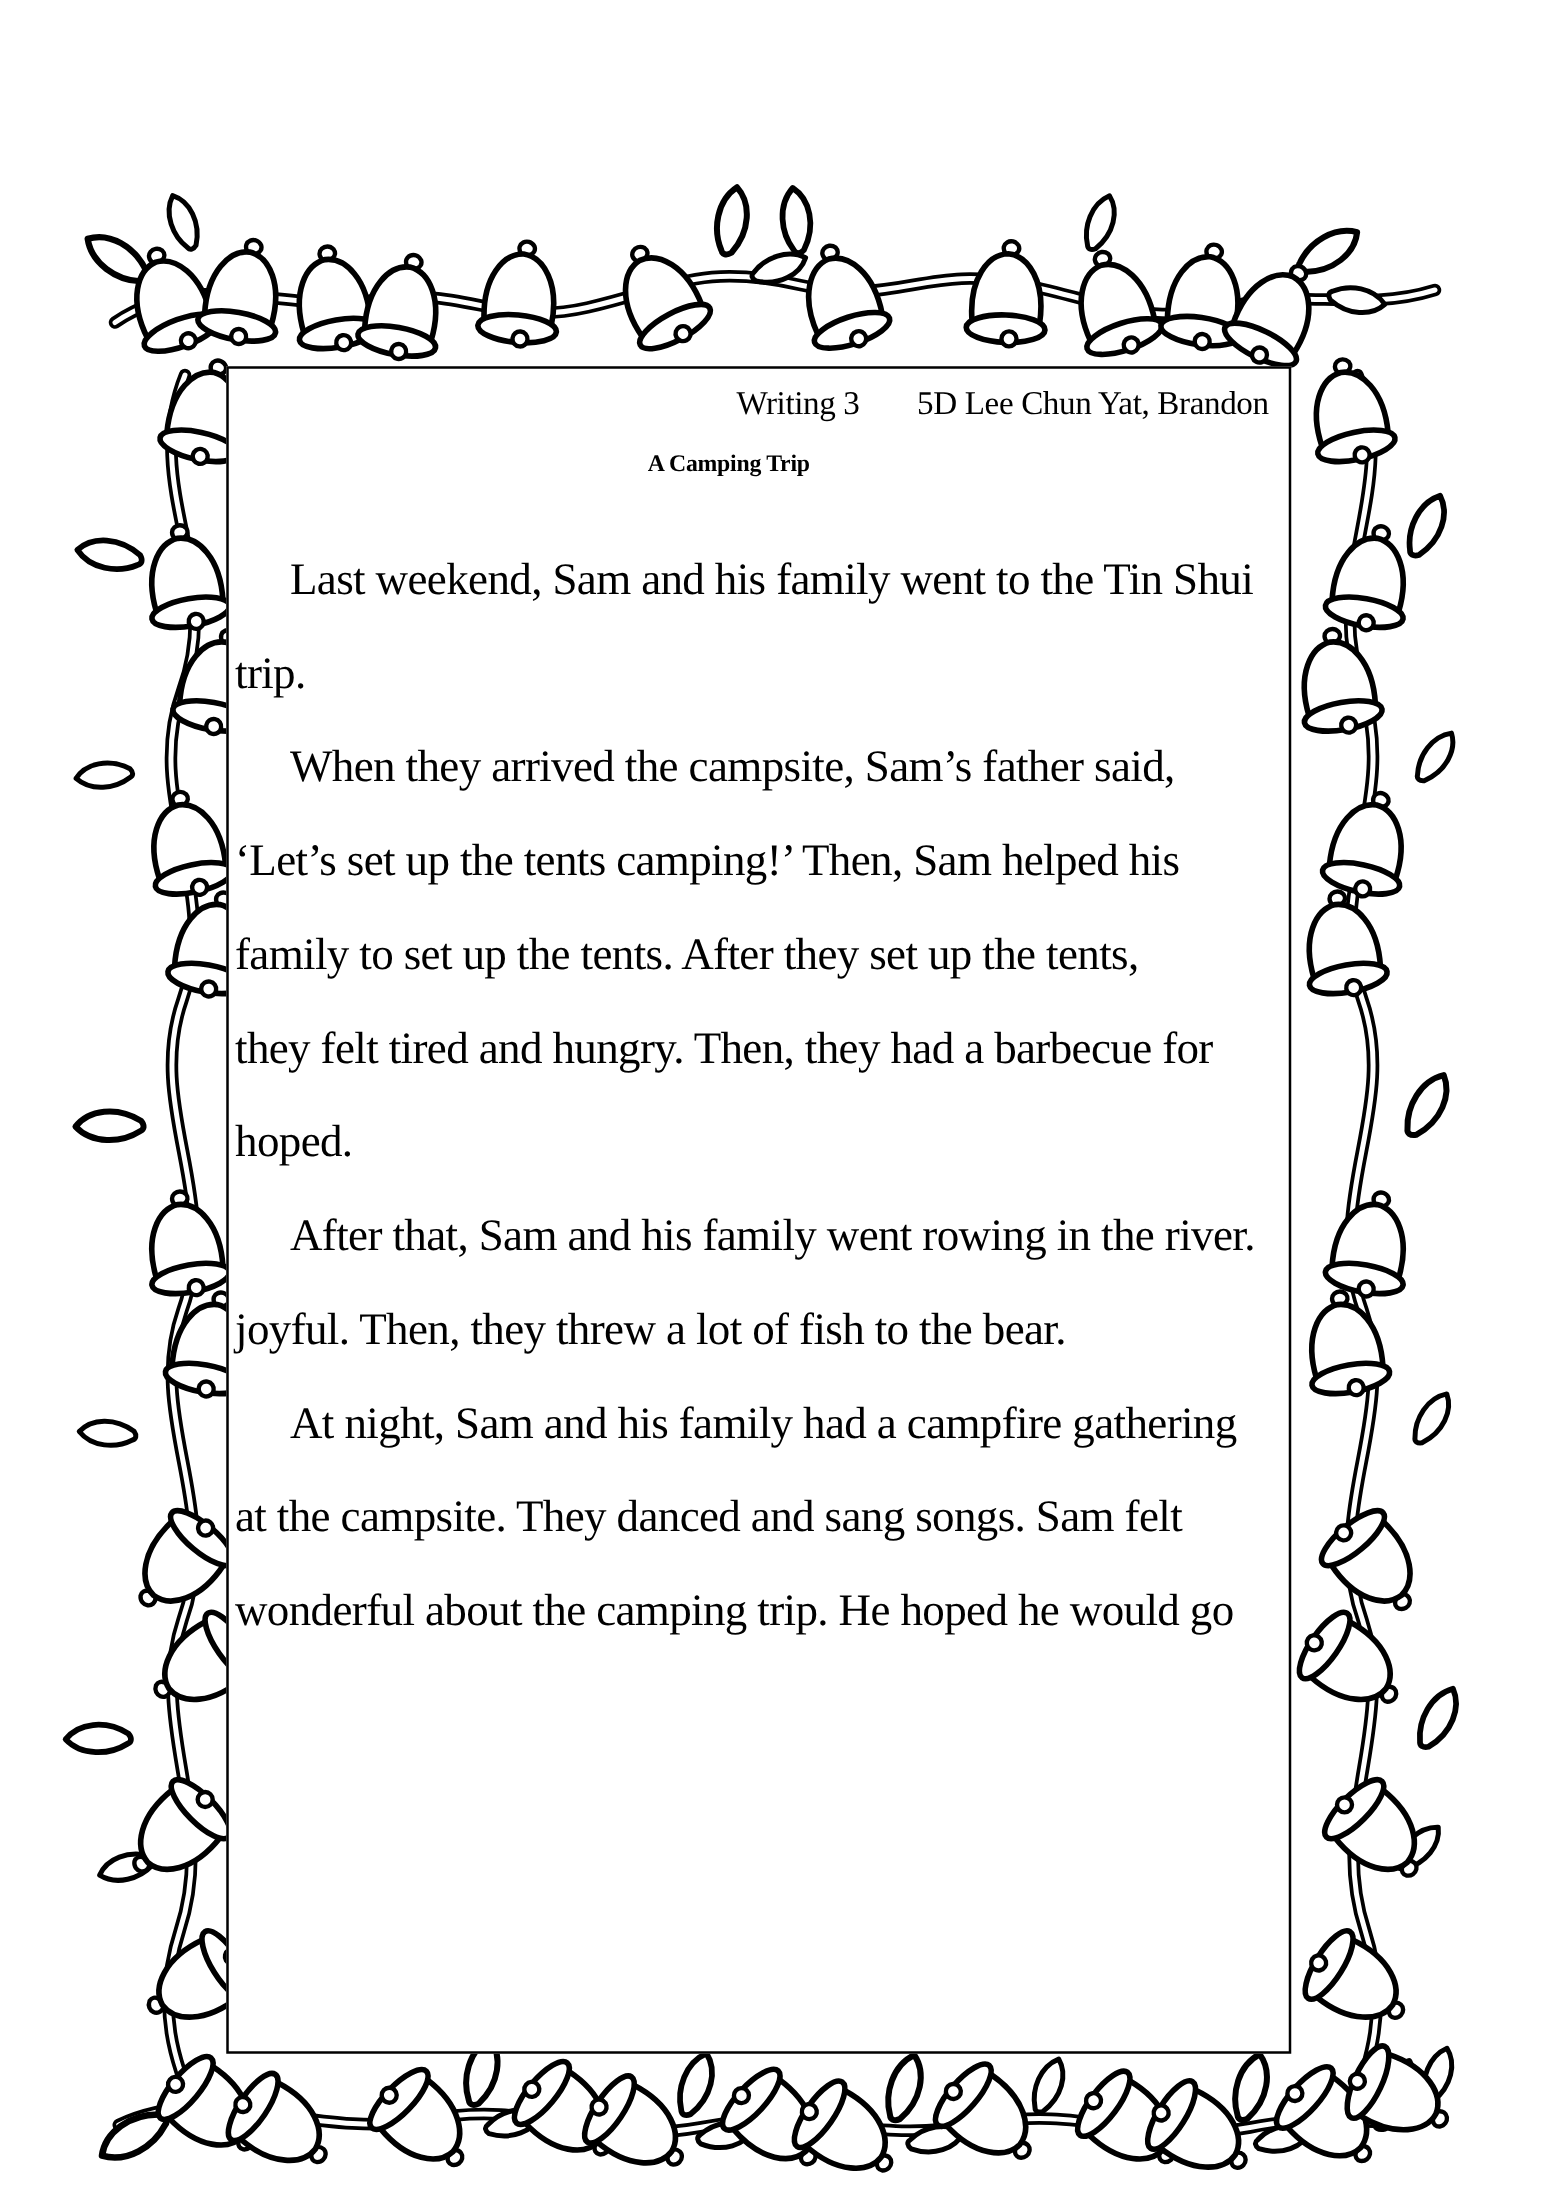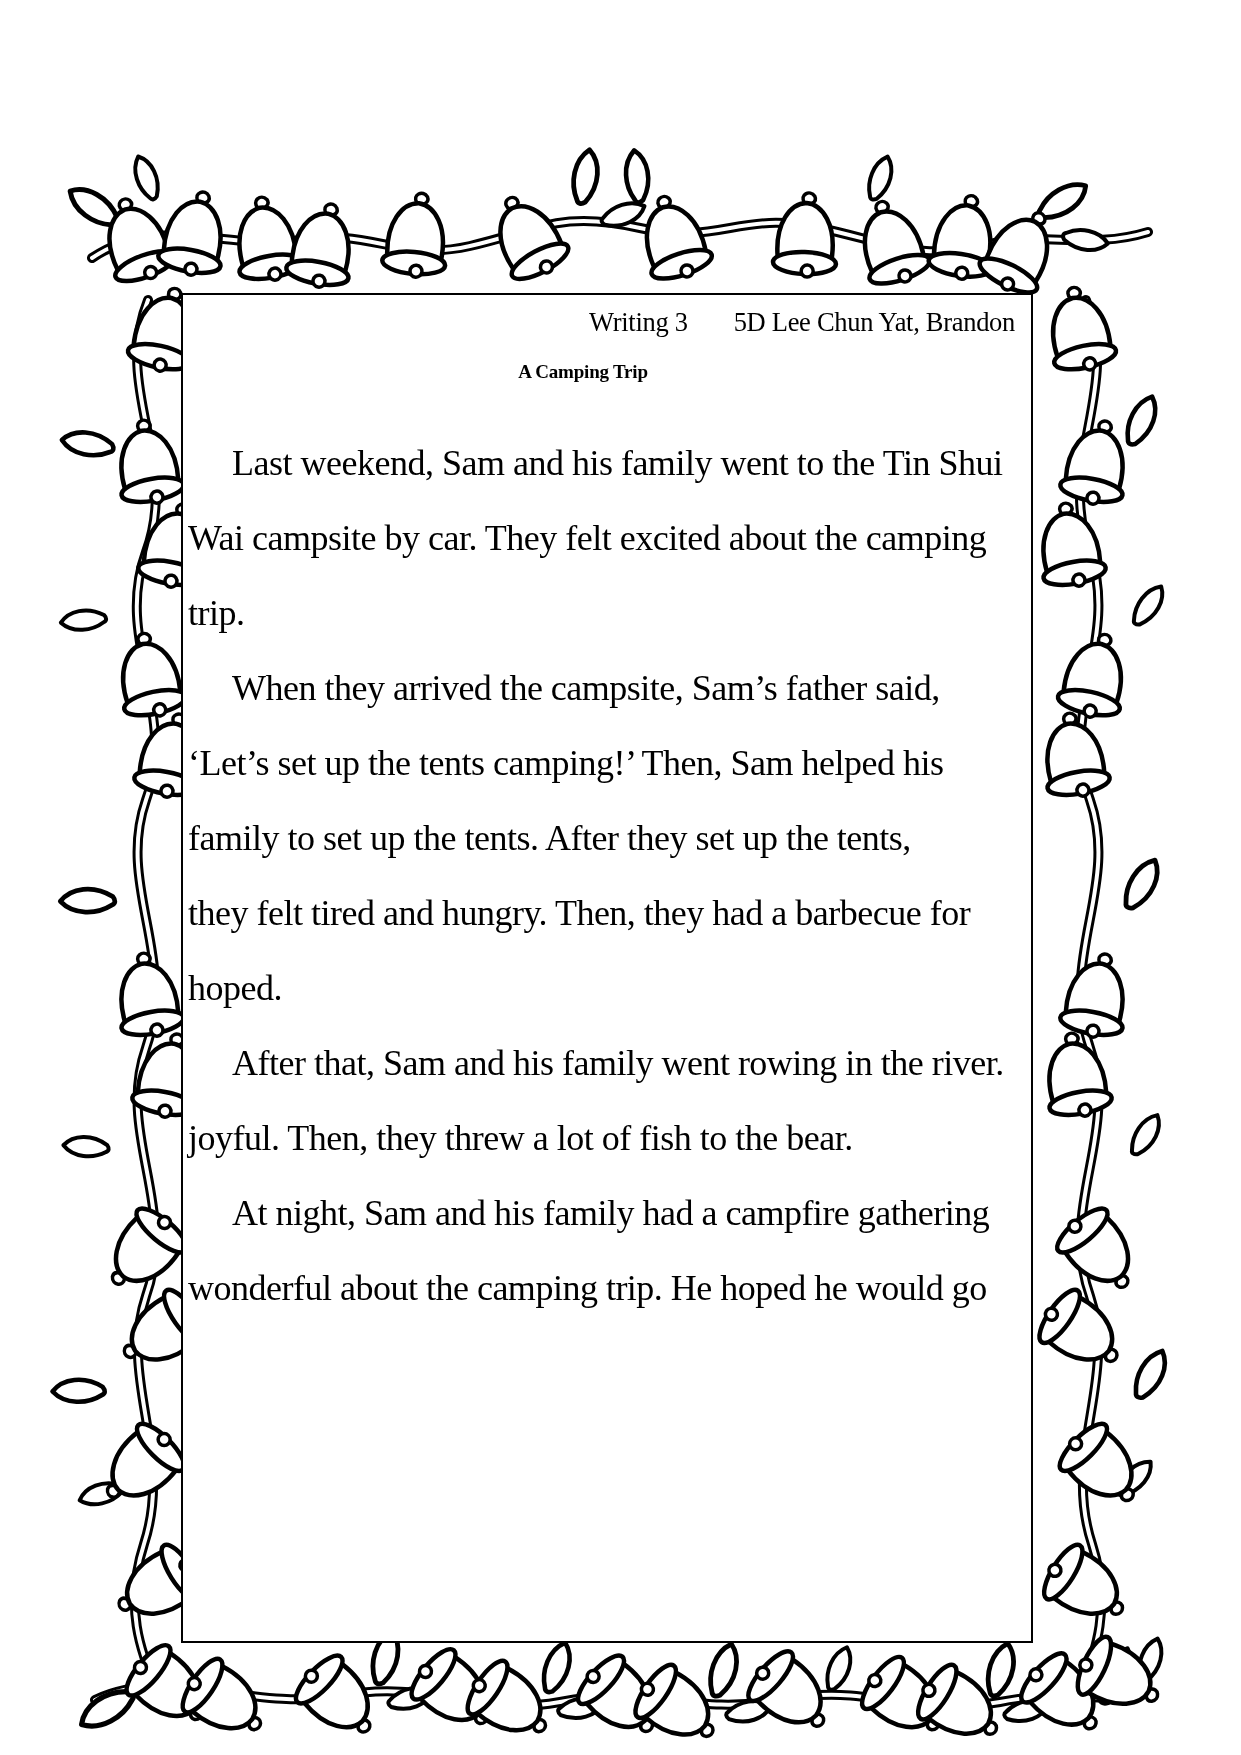--- a/index.html
+++ b/index.html
@@ -146,27 +146,27 @@
   <div class="frame">
 
     <div class="header">
       <span>Writing 3</span><span class="gap"></span><span>5D Lee Chun Yat, Brandon</span>
     </div>
 
     <div class="title">A Camping Trip</div>
 
     <div class="essay">
       <div class="line indent">Last weekend, Sam and his family went to the Tin Shui</div>
-      <div class="line">Wai campsite by car. They felt excited about the camping</div>
       <div class="line">trip.</div>
       <div class="line indent">When they arrived the campsite, Sam’s father said,</div>
       <div class="line">‘Let’s set up the tents camping!’ Then, Sam helped his</div>
       <div class="line">family to set up the tents. After they set up the tents,</div>
       <div class="line">they felt tired and hungry. Then, they had a barbecue for</div>
       <div class="line">hoped.</div>
       <div class="line indent">After that, Sam and his family went rowing in the river.</div>
       <div class="line">joyful. Then, they threw a lot of fish to the bear.</div>
       <div class="line indent">At night, Sam and his family had a campfire gathering</div>
+      <div class="line">at the campsite. They danced and sang songs. Sam felt</div>
       <div class="line">wonderful about the camping trip. He hoped he would go</div>
     </div>
 
   </div>
 </div>
 
 </body></html>

